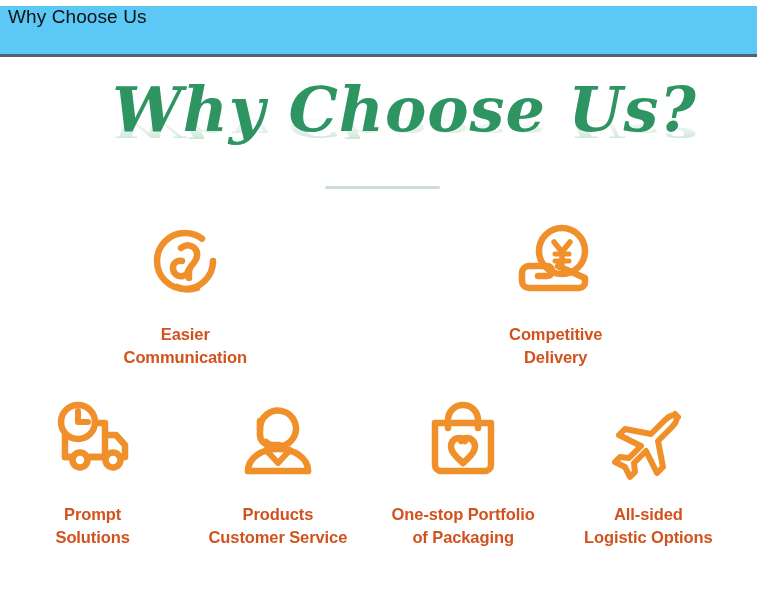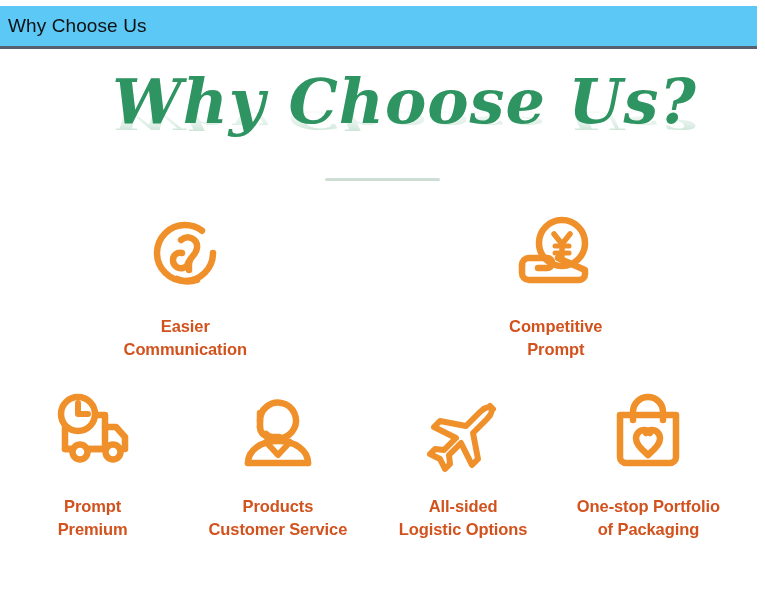--- a/index.html
+++ b/index.html
@@ -15,25 +15,25 @@
     font-family: "Liberation Sans", sans-serif;
     position: relative;
   }
 
   
   .titlebar-wrap {
     padding-top: 6px;
     background: #ffffff;
   }
   .titlebar {
-    height: 43px;
+    height: 51px;
     background: #5BC8F5;
     border-bottom: 3px solid #556070;
     display: flex;
-    align-items: center;
+    align-items: flex-start;
     padding-left: 8px;
     box-sizing: border-box;
     width: 757px;
   }
   .titlebar-text {
     font-size: 19px;
     color: #101010;
     letter-spacing: 0.1px;
     font-family: "Liberation Sans", sans-serif;
   }
@@ -180,74 +180,74 @@
           <circle cx="52" cy="36" r="23" stroke="#F0902B" stroke-width="6.5"></circle>
           <path d="M44 27l8 10 8-10" stroke="#F0902B" stroke-width="5.5" stroke-linecap="round" stroke-linejoin="round"></path>
           <path d="M52 37v12" stroke="#F0902B" stroke-width="5.5" stroke-linecap="round"></path>
           <path d="M45 39h14" stroke="#F0902B" stroke-width="5" stroke-linecap="round"></path>
           <path d="M45 46h14" stroke="#F0902B" stroke-width="5" stroke-linecap="round"></path>
           <path d="M12 58c0-4 3-7 7-7h18c3 0 5 2 5 5s-2 5-5 5h-9" stroke="#F0902B" stroke-width="6.5" stroke-linecap="round" stroke-linejoin="round"></path>
           <path d="M12 58v8c0 4 3 7 7 7h50c3.5 0 6-2.5 6-6v-4L48 51" stroke="#F0902B" stroke-width="6.5" stroke-linecap="round" stroke-linejoin="round"></path>
         </svg>
       </div>
       <div class="cell-label">Competitive
-Prompt</div>
+Delivery</div>
     </div>
   </div>
 
   <div class="grid-row">
 
     <div class="cell">
       <div class="icon-box">
         <svg width="92" height="92" viewBox="0 0 92 92" fill="none">
           <path d="M18 40v22h40V28H31" stroke="#F0902B" stroke-width="6.5" stroke-linecap="round" stroke-linejoin="round"></path>
           <path d="M58 40h11l9 10v12H58" stroke="#F0902B" stroke-width="6.5" stroke-linecap="round" stroke-linejoin="round"></path>
           <path d="M18 62h8M40 62h14" stroke="#F0902B" stroke-width="6.5" stroke-linecap="round"></path>
           <circle cx="33" cy="65" r="7.5" stroke="#F0902B" stroke-width="6.5" fill="#fff"></circle>
           <circle cx="66" cy="65" r="7.5" stroke="#F0902B" stroke-width="6.5" fill="#fff"></circle>
           <circle cx="31" cy="27" r="17" stroke="#F0902B" stroke-width="6.5" fill="#fff"></circle>
           <path d="M31 16v11h10" stroke="#F0902B" stroke-width="6" stroke-linecap="round" stroke-linejoin="round"></path>
         </svg>
       </div>
       <div class="cell-label">Prompt
-Premium</div>
+Solutions</div>
     </div>
 
     <div class="cell">
       <div class="icon-box">
         <svg width="92" height="92" viewBox="0 0 92 92" fill="none">
           <path d="M28 34a18 18 0 1 1 6 13" stroke="#F0902B" stroke-width="6.5" stroke-linecap="round"></path>
           <path d="M28 26v14" stroke="#F0902B" stroke-width="6.5" stroke-linecap="round"></path>
           <path d="M28 40c0 6 5 10 11 10h8" stroke="#F0902B" stroke-width="6.5" stroke-linecap="round" stroke-linejoin="round"></path>
           <path d="M16 76c0-13 13.5-22 30-22s30 9 30 22" stroke="#F0902B" stroke-width="6.5" stroke-linecap="round" stroke-linejoin="round"></path>
           <path d="M16 76h60" stroke="#F0902B" stroke-width="6.5" stroke-linecap="round"></path>
           <path d="M34 55l12 13 12-13" stroke="#F0902B" stroke-width="6" stroke-linecap="round" stroke-linejoin="round"></path>
         </svg>
       </div>
       <div class="cell-label">Products
 Customer Service</div>
     </div>
 
     <div class="cell">
       <div class="icon-box">
         <svg width="92" height="92" viewBox="0 0 92 92" fill="none">
-          <path d="M73 19c3 3 2 8-3 13L56 46l5 26-6 6-11-22-12 12 1 9-5 5-5-10-10-5 5-5 9 1 12-12-22-11 6-6 26 5 14-14c5-5 10-6 13-3z" stroke="#F0902B" stroke-width="6" stroke-linejoin="round" stroke-linecap="round" fill="none"></path>
-        </svg>
-      </div>
-      <div class="cell-label">All-sided
-Logistic Options</div>
-    </div>
-
-    <div class="cell">
-      <div class="icon-box">
-        <svg width="92" height="92" viewBox="0 0 92 92" fill="none">
           <path d="M18 28h56v42a6 6 0 0 1-6 6H24a6 6 0 0 1-6-6V28z" stroke="#F0902B" stroke-width="6.5" stroke-linejoin="round"></path>
           <path d="M31 33V25a15 15 0 0 1 30 0v8" stroke="#F0902B" stroke-width="6.5" stroke-linecap="round"></path>
           <path d="M34 28h24" stroke="#F0902B" stroke-width="6" stroke-linecap="round"></path>
           <path d="M46 68c-1.8-1.8-12-9-12-16.5 0-5 3.8-8.5 8.2-8.5 2.5 0 4.4 1.2 5.8 3" stroke="#F0902B" stroke-width="6.5" stroke-linecap="round" stroke-linejoin="round"></path>
           <path d="M46 68c1.8-1.8 12-9 12-16.5 0-5-3.8-8.5-8.2-8.5-2.5 0-4.4 1.2-5.8 3" stroke="#F0902B" stroke-width="6.5" stroke-linecap="round" stroke-linejoin="round"></path>
         </svg>
       </div>
       <div class="cell-label">One-stop Portfolio
 of Packaging</div>
     </div>
+
+    <div class="cell">
+      <div class="icon-box">
+        <svg width="92" height="92" viewBox="0 0 92 92" fill="none">
+          <path d="M73 19c3 3 2 8-3 13L56 46l5 26-6 6-11-22-12 12 1 9-5 5-5-10-10-5 5-5 9 1 12-12-22-11 6-6 26 5 14-14c5-5 10-6 13-3z" stroke="#F0902B" stroke-width="6" stroke-linejoin="round" stroke-linecap="round" fill="none"></path>
+        </svg>
+      </div>
+      <div class="cell-label">All-sided
+Logistic Options</div>
+    </div>
   </div>
 </div>
 
 </body></html>

